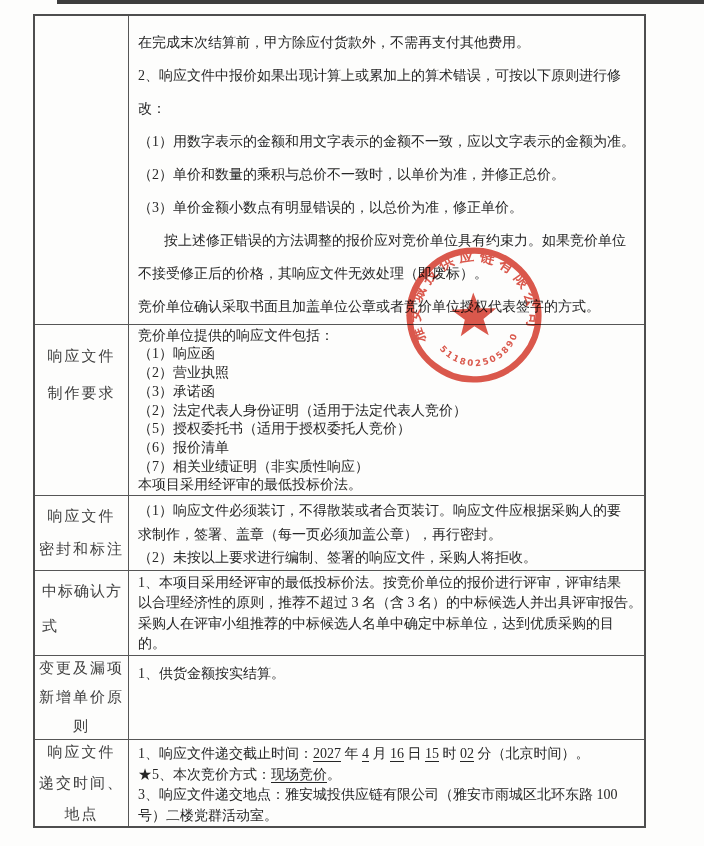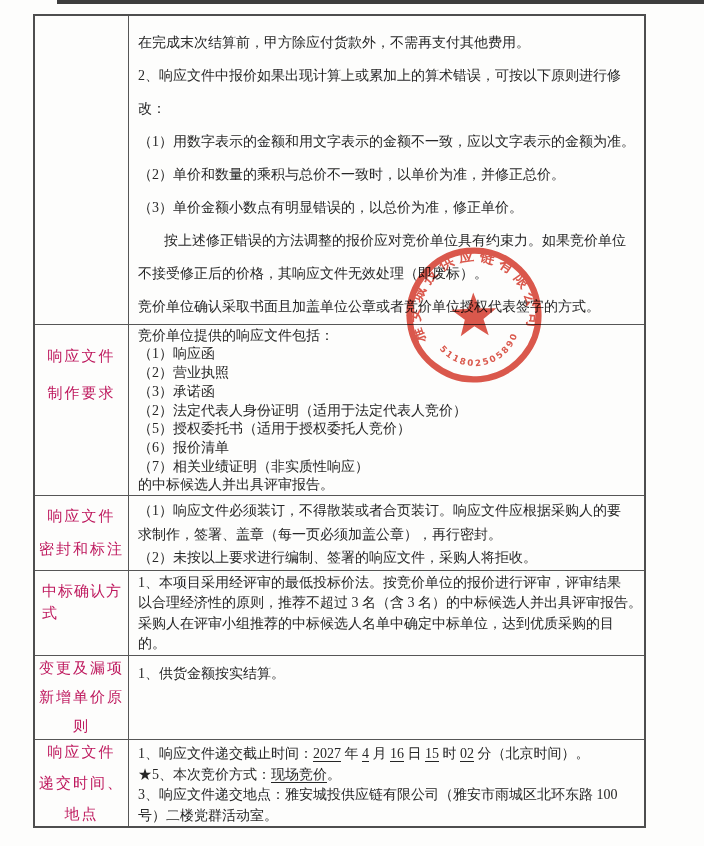--- a/index.html
+++ b/index.html
@@ -25,21 +25,21 @@
     justify-content: center;
   }
   .trow { display: flex; width: 100%; border-bottom: 1px solid #565656; }
   .trow:last-child { border-bottom: none; }
   .cell { position: relative; }
   .label-cell {
     width: 94px; min-width: 94px;
     border-right: 1px solid #565656;
     display: flex; flex-direction: column;
     align-items: center; justify-content: center;
-    font-size: 15px; letter-spacing: 2px; color: #be185d;
+    font-size: 15px; letter-spacing: 2px; color: #404040;
     text-align: center;
   }
   .content-cell {
     flex: 1; padding: 0 4px 0 9px;
     font-size: 14px; color: #262626;
     overflow: hidden;
   }
   .content-cell .line { white-space: nowrap; }
   .content-cell .line.indent { padding-left: 26px; }
   .u { text-decoration: underline; text-underline-offset: 3px; }
@@ -65,21 +65,21 @@
   .r4 .content-cell .line { line-height: 20px; }
   .r5 .content-cell { padding-top: 4px; }
   .r5 .content-cell .line { line-height: 20.5px; }
 
   
   .r1 .label-cell { justify-content: flex-start; padding-top: 13px; }
   .r1 .label-cell .label-line { line-height: 37px; }
   .r2 .label-cell .label-line { line-height: 33px; }
   .r3 .label-cell {
     justify-content: flex-start; align-items: flex-start;
-    text-align: left; padding: 9px 6px 0 7px; letter-spacing: 1px;
+    text-align: left; padding: 9px 6px 0 7px; letter-spacing: 1px; gap: 13px;
   }
   .r3 .label-cell .label-line { line-height: 22px; }
   .r4 .label-cell .label-line { line-height: 29px; }
   .r5 .label-cell .label-line { line-height: 31px; }
 
   
   .seal {
     position: absolute; left: 400px; top: 245px;
     width: 148px; height: 140px;
     transform: rotate(-6deg);
@@ -115,21 +115,21 @@
       </div>
     <div class="cell content-cell">
         <div class="line"><span>竞价单位提供的响应文件包括：</span></div>
         <div class="line"><span>（1）响应函</span></div>
         <div class="line"><span>（2）营业执照</span></div>
         <div class="line"><span>（3）承诺函</span></div>
         <div class="line"><span>（2）法定代表人身份证明（适用于法定代表人竞价）</span></div>
         <div class="line"><span>（5）授权委托书（适用于授权委托人竞价）</span></div>
         <div class="line"><span>（6）报价清单</span></div>
         <div class="line"><span>（7）相关业绩证明（非实质性响应）</span></div>
-        <div class="line"><span>的中标候选人并出具评审报告。</span></div>
+        <div class="line"><span>本项目采用经评审的最低投标价法。</span></div>
       </div>
   </div>
   <div class="trow r2">
     <div class="cell label-cell">
         <div class="label-line">响应文件</div>
         <div class="label-line">密封和标注</div>
       </div>
     <div class="cell content-cell">
         <div class="line"><span>（1）响应文件必须装订，不得散装或者合页装订。响应文件应根据采购人的要</span></div>
         <div class="line"><span>求制作，签署、盖章（每一页必须加盖公章），再行密封。</span></div>

